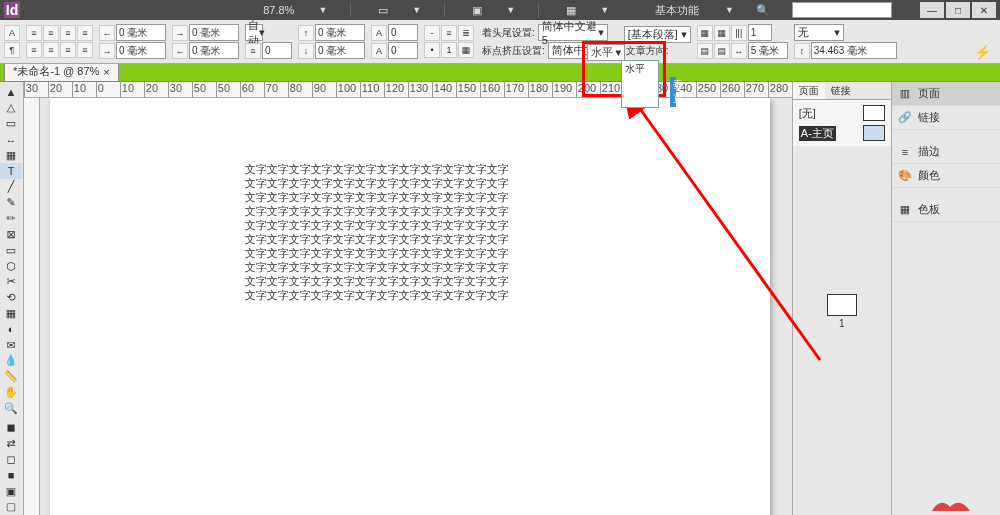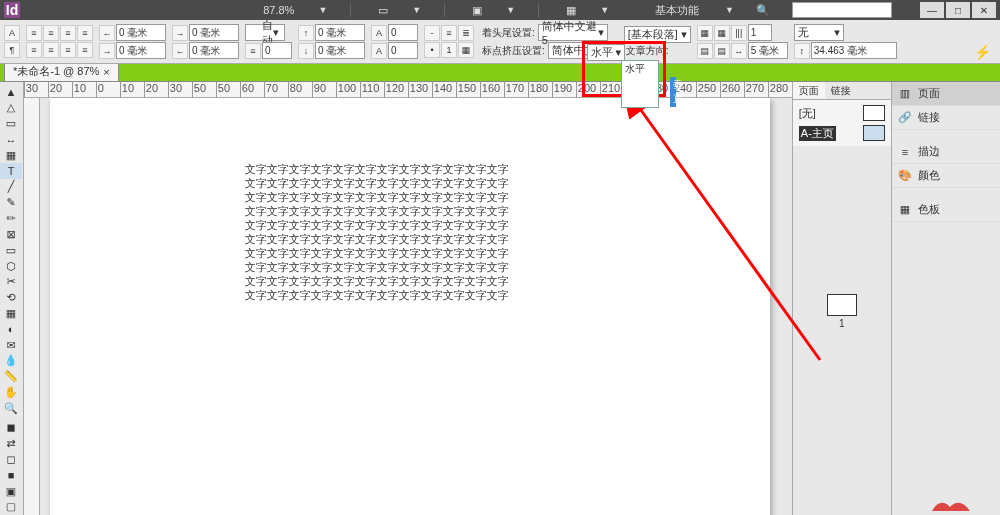--- a/index.html
+++ b/index.html
@@ -15,21 +15,21 @@
 .icon-btn{width:18px;height:16px;display:flex;align-items:center;justify-content:center;color:#ddd;cursor:pointer;}
 .workspace-label{color:#ddd;padding:0 6px;}
 .search-box{width:100px;height:16px;background:#fff;border:1px solid #999;}
 .win-controls{display:flex;gap:2px;margin-left:8px;}
 .win-btn{width:24px;height:16px;background:#ddd;display:flex;align-items:center;justify-content:center;cursor:pointer;font-size:10px;}
 .control-bar{height:44px;background:#e8e8e8;border-bottom:1px solid #aaa;display:flex;align-items:center;padding:2px 4px;position:relative;}
 .cb-group{display:flex;flex-direction:column;gap:1px;margin-right:6px;}
 .cb-row{display:flex;align-items:center;gap:1px;}
 .tiny-icon{width:16px;height:16px;background:#f5f5f5;border:1px solid #ccc;display:flex;align-items:center;justify-content:center;font-size:9px;cursor:pointer;}
 .num-input{width:50px;height:17px;border:1px solid #999;background:#fff;padding:0 2px;font-size:10px;}
-.dd-small{width:40px;height:17px;border:1px solid #999;background:#fff;font-size:10px;display:flex;align-items:center;padding:0 16px;justify-content:space-between;cursor:pointer;}
+.dd-small{width:18px;height:17px;border:1px solid #999;background:#fff;font-size:10px;display:flex;align-items:center;padding:0 2px;justify-content:space-between;cursor:pointer;}
 .label-sm{font-size:10px;padding:0 2px;}
 .combo{height:17px;border:1px solid #999;background:#fff;display:flex;align-items:center;justify-content:space-between;padding:0 3px;cursor:pointer;font-size:10px;}
 .lightning{position:absolute;right:8px;top:24px;font-size:14px;color:#c90;}
 .doc-tab-bar{height:18px;background:#84cc16;display:flex;align-items:flex-end;padding-left:4px;border-bottom:1px solid #888;}
 .doc-tab{background:#f5f5f5;padding:2px 8px;border:1px solid #888;border-bottom:none;display:flex;align-items:center;gap:4px;}
 .doc-close{cursor:pointer;}
 .main{display:flex;height:433px;}
 .left-tools{width:24px;background:#e8e8e8;border-right:1px solid #aaa;display:flex;flex-direction:column;padding-top:2px;}
 .tool{width:22px;height:18px;display:flex;align-items:center;justify-content:center;cursor:pointer;font-size:11px;}
 .tool.selected{background:#cde;}

